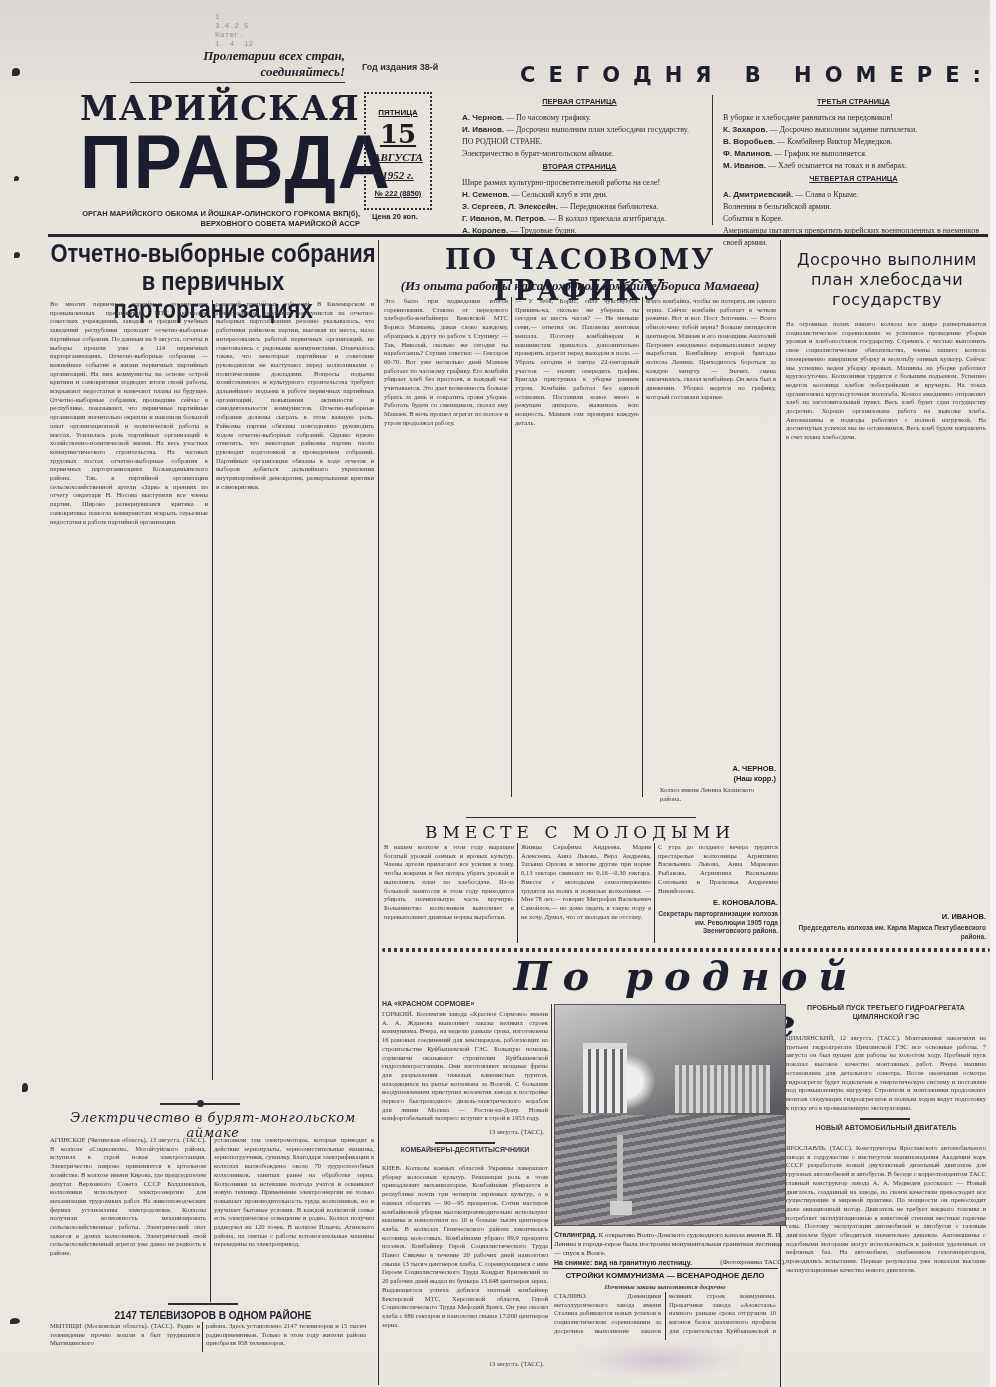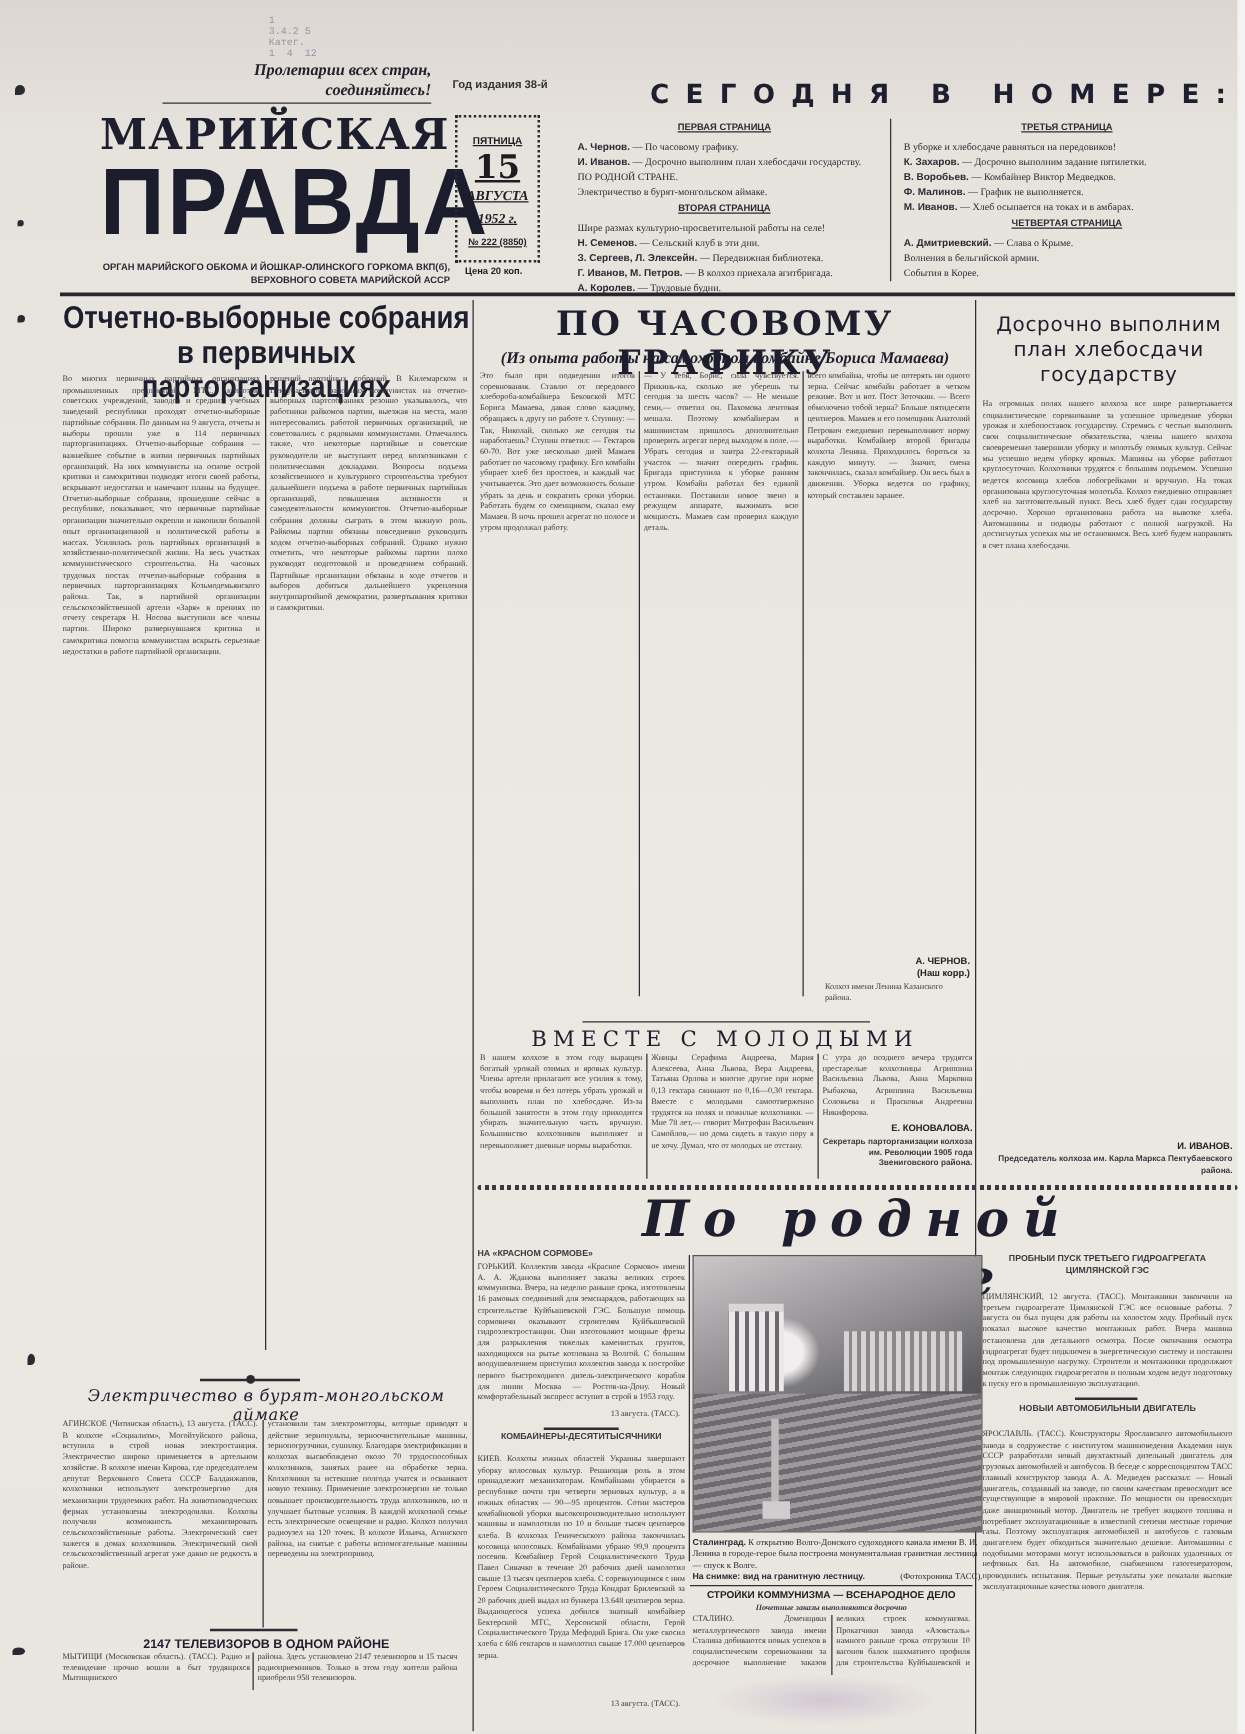--- a/index.html
+++ b/index.html
@@ -116,20 +116,21 @@
       <div class="sec">ТРЕТЬЯ СТРАНИЦА</div>
       <div class="it"><span>В уборке и хлебосдаче равняться на передовиков!</span></div>
       <div class="it"><b>К. Захаров.</b> <span>— Досрочно выполним задание пятилетки.</span></div>
       <div class="it"><b>В. Воробьев.</b> <span>— Комбайнер Виктор Медведков.</span></div>
       <div class="it"><b>Ф. Малинов.</b> <span>— График не выполняется.</span></div>
       <div class="it"><b>М. Иванов.</b> <span>— Хлеб осыпается на токах и в амбарах.</span></div>
       <div class="sec">ЧЕТВЕРТАЯ СТРАНИЦА</div>
       <div class="it"><b>А. Дмитриевский.</b> <span>— Слава о Крыме.</span></div>
       <div class="it"><span>Волнения в бельгийской армии.</span></div>
       <div class="it"><span>События в Корее.</span></div>
+      <div class="it" style="white-space:normal;"><span>Американцы пытаются превратить корейских военнопленных в наемников своей армии.</span></div>
     </div>
   </section>
 
   <div class="rule-thick" style="left:48px;top:234px;width:940px;"></div>
 
   <article>
     <div class="head1" style="left:48px;top:246px;width:330px;font-size:22px;line-height:24px;transform:scaleY(1.15);">
       <div>Отчетно-выборные собрания</div>
       <div>в первичных парторганизациях</div>
     </div>

